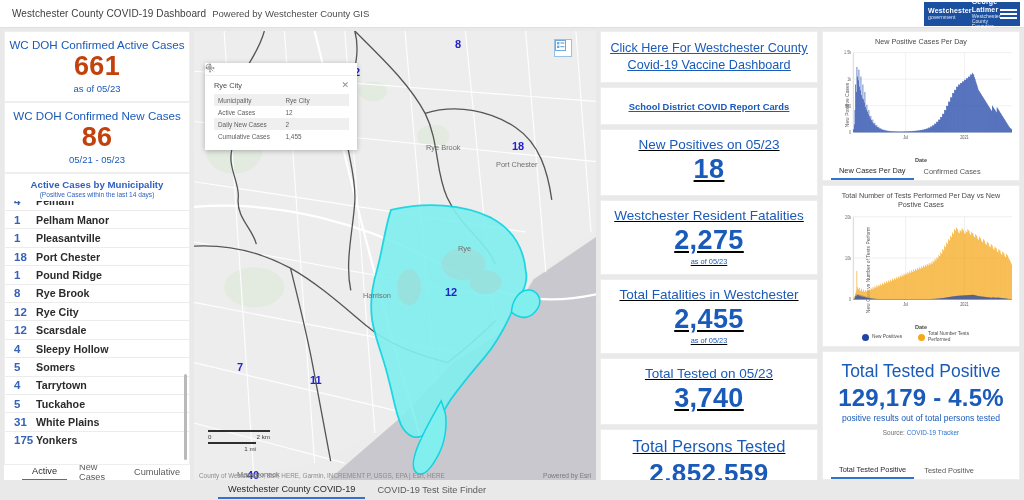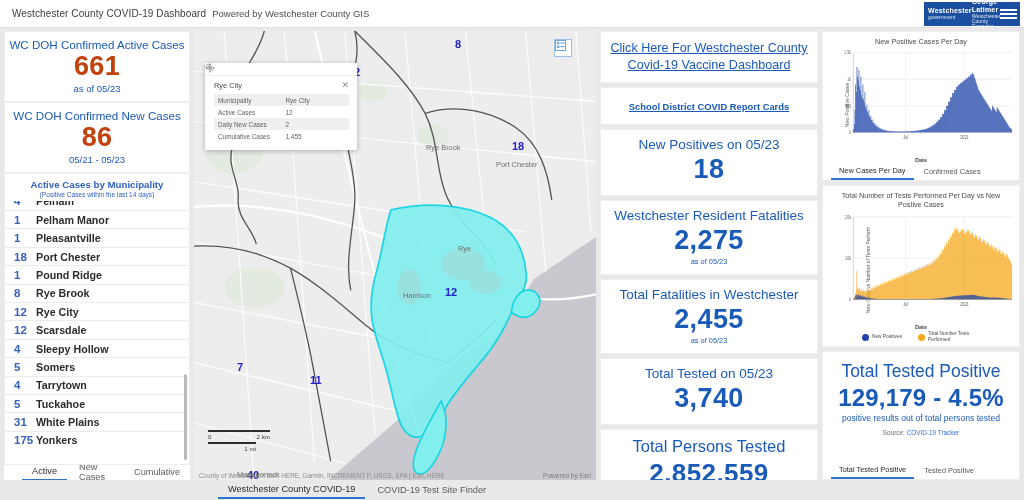--- a/index.html
+++ b/index.html
@@ -31,21 +31,21 @@
   .logo-a b { font-size: 7px; font-weight: 700; letter-spacing:.2px; }
   .logo-a i { font-style: normal; opacity: .85; font-size:5.2px; display:block; }
   .logo-bars { display:flex; flex-direction:column; gap:1.6px; }
   .logo-bars span { display:block; width:17px; height:2px; background:#fff; }
 
   
   .body { flex: 1; display: flex; gap: 4px; padding: 3px 4px 0 4px; min-height:0; }
 
   .col-left  { width: 186px; display: flex; flex-direction: column; gap: 0; min-height:0;}
   .col-map   { flex: 1; position: relative; min-width:0; }
-  .col-mid   { width: 218px; display: flex; flex-direction: column; gap: 4px; min-height:0;}
+  .col-mid   { width: 218px; display: flex; flex-direction: column; gap: 4px; min-height:0;text-decoration:underline;}
   .col-right { width: 198px; display: flex; flex-direction: column; gap: 4px; min-height:0;}
 
   .card { background: #fff; border: 1px solid #eeeeee; }
 
   
   .stat-card { padding: 6px 4px 7px; text-align: center; }
   .stat-title { color: #1a5ab8; font-size: 11.6px; font-weight: 400; }
   .stat-big  { color: #c2410c; font-size: 27px; font-weight: 700; line-height: 1.15; letter-spacing:.3px;}
   .stat-sub  { color: #1a5ab8; font-size: 9.5px; margin-top: 1px;}
 
@@ -353,21 +353,21 @@
             <div class="map-num" style="left: 261px; top: 7px;">8</div>
             <div class="map-num" style="left: 318px; top: 109px;">18</div>
             <div class="map-num" style="left: 251px; top: 255px;">12</div>
             <div class="map-num" style="left: 43px; top: 330px;">7</div>
             <div class="map-num" style="left: 116px; top: 343px;">11</div>
             <div class="map-num" style="left: 53px; top: 438px;">40</div>
           </div>
         <div id="map-places">
             <div class="map-label" style="left: 232px; top: 112px;">Rye Brook</div>
             <div class="map-label" style="left: 302px; top: 129px;">Port Chester</div>
-            <div class="map-label" style="left: 169px; top: 260px; margin-left: 40px;">Harrison</div>
+            <div class="map-label" style="left: 169px; top: 260px;">Harrison</div>
             <div class="map-label" style="left: 264px; top: 213px;">Rye</div>
             <div class="map-label" style="left: 43px; top: 439px;">Mamaroneck</div>
           </div>
 
         <div class="scalebar">
           <div class="bar" style="width:62px"></div>
           <div class="lbl" style="width:62px">
             <span>0</span>
             <span>2 km</span>
           </div>

